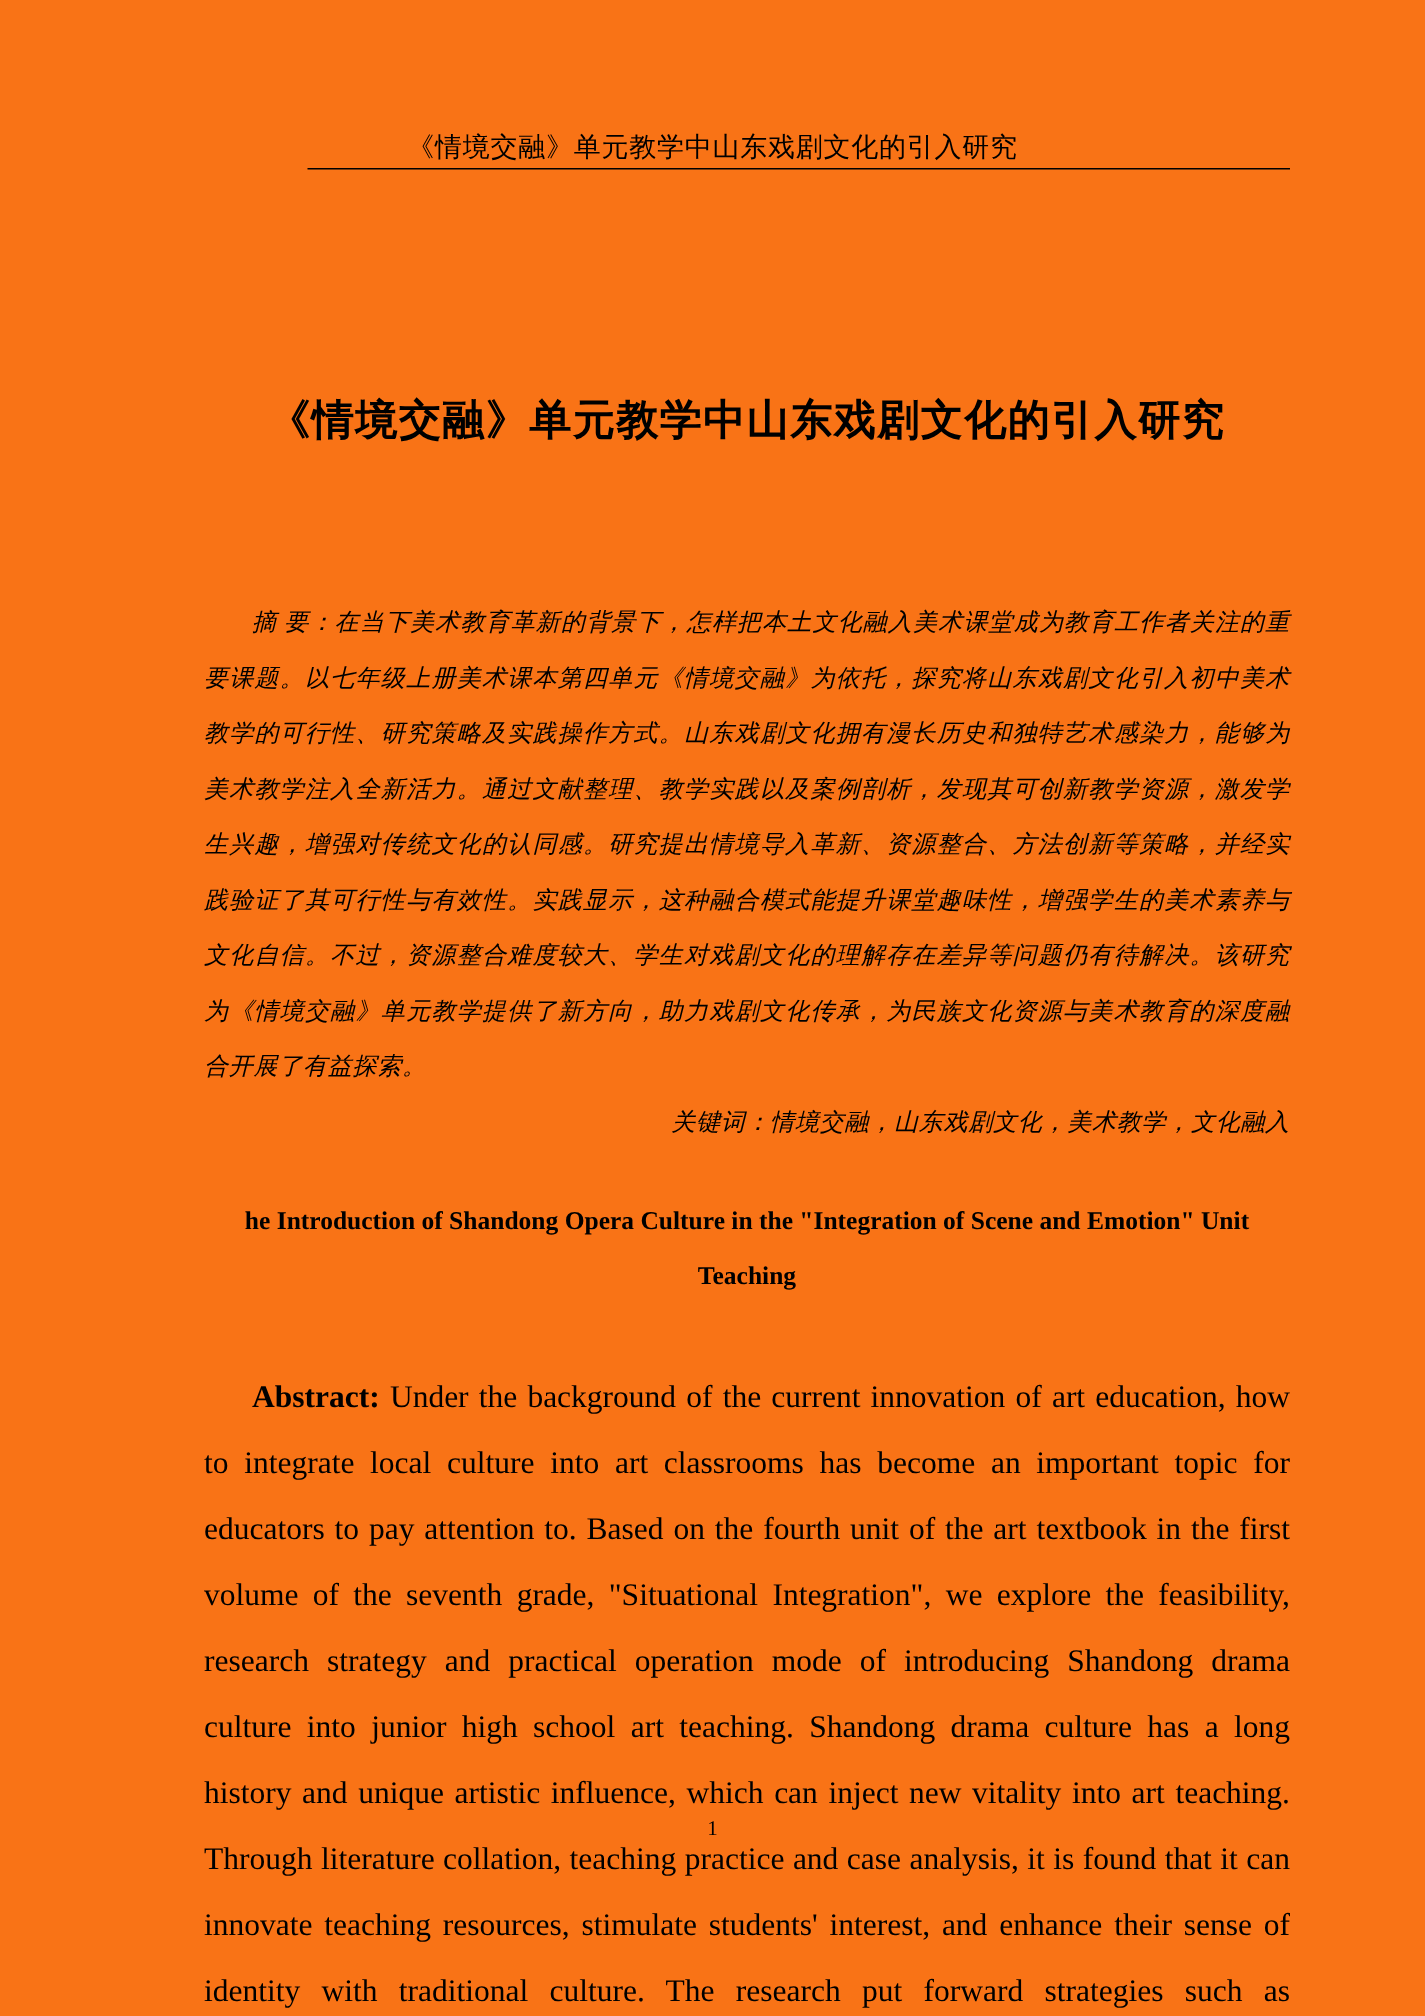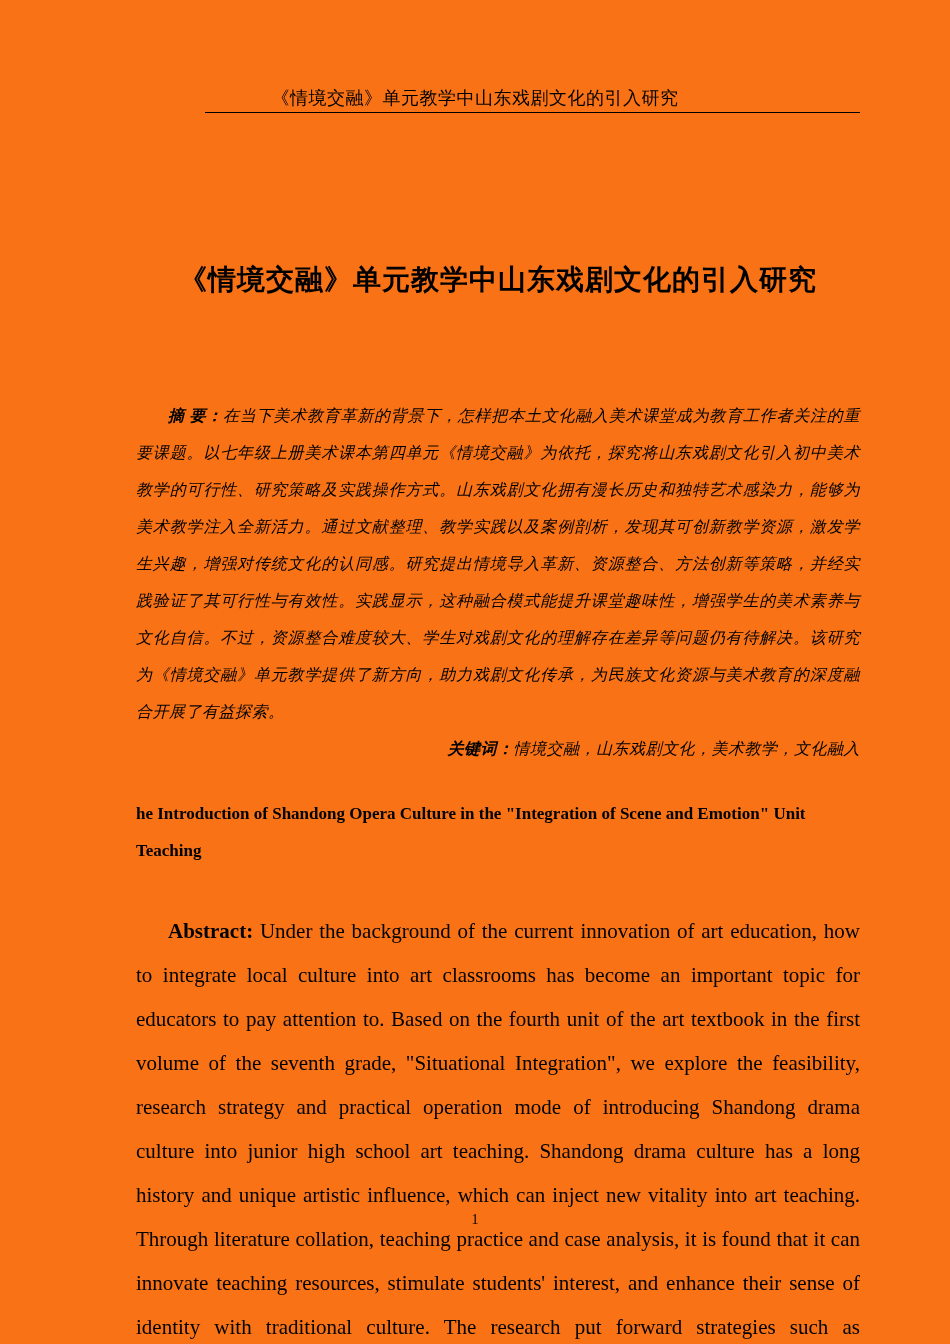--- a/index.html
+++ b/index.html
@@ -55,33 +55,33 @@
     font-size: 16px;
     line-height: 37px;
     text-align: justify;
     text-justify: inter-ideograph;
     text-indent: 32px;
     font-style: italic;
     letter-spacing: 0.5px;
   }
   .cn-abstract .label,
   .cn-keywords .label {
-    font-weight: 700;
+    font-weight: 400;
   }
   .cn-keywords {
     font-size: 16px;
     line-height: 37px;
     text-indent: 32px;
     font-style: italic;
     letter-spacing: 0.5px;
     text-align: right;
   }
   .en-title {
     margin-top: 28px;
-    text-align: left;
+    text-align: center;
     font-weight: 700;
     font-size: 17px;
     line-height: 37px;
     font-family: "Liberation Serif", serif;
   }
   .en-abstract {
     margin-top: 40px;
     font-size: 21px;
     line-height: 44px;
     text-align: justify;

